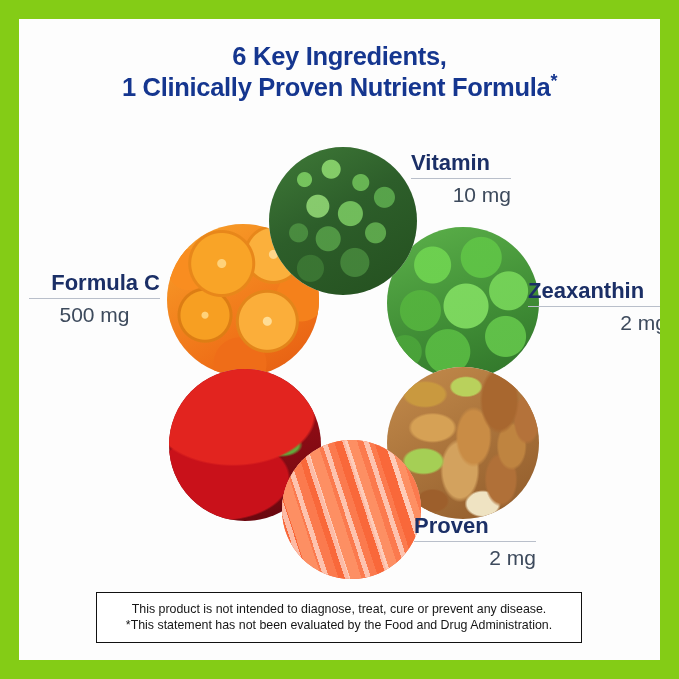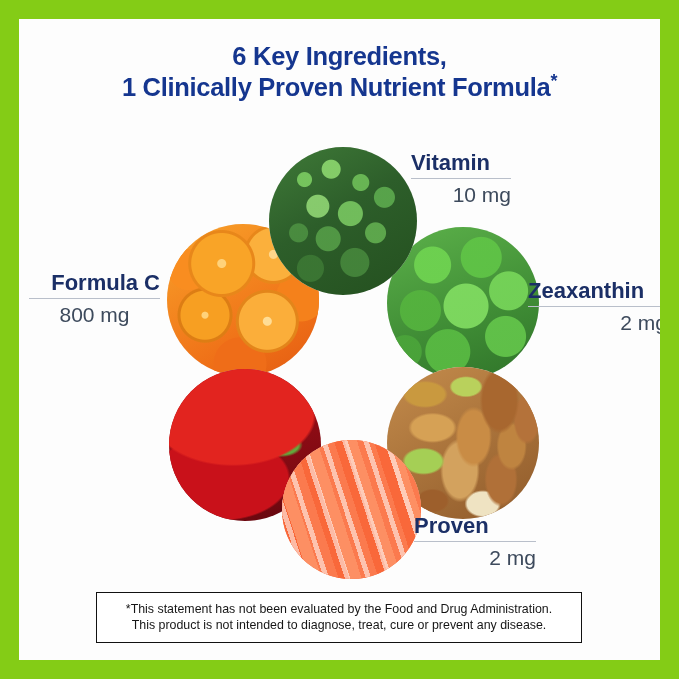--- a/index.html
+++ b/index.html
@@ -232,22 +232,22 @@
     <div class="label right" id="lbl-copper">
       <div class="name">Proven</div>
       <div class="rule"></div>
       <div class="dose">2 mg</div>
     </div>
 
 
     <div class="label left" id="lbl-vitc">
       <div class="name">Formula C</div>
       <div class="rule"></div>
-      <div class="dose">800 mg</div>
+      <div class="dose">500 mg</div>
     </div>
 
     <div id="footnote">
+      <div>This product is not intended to diagnose, treat, cure or prevent any disease.</div>
       <div>*This statement has not been evaluated by the Food and Drug Administration.</div>
-      <div>This product is not intended to diagnose, treat, cure or prevent any disease.</div>
     </div>
 
   </div>
 </div>
 
 </body></html>

